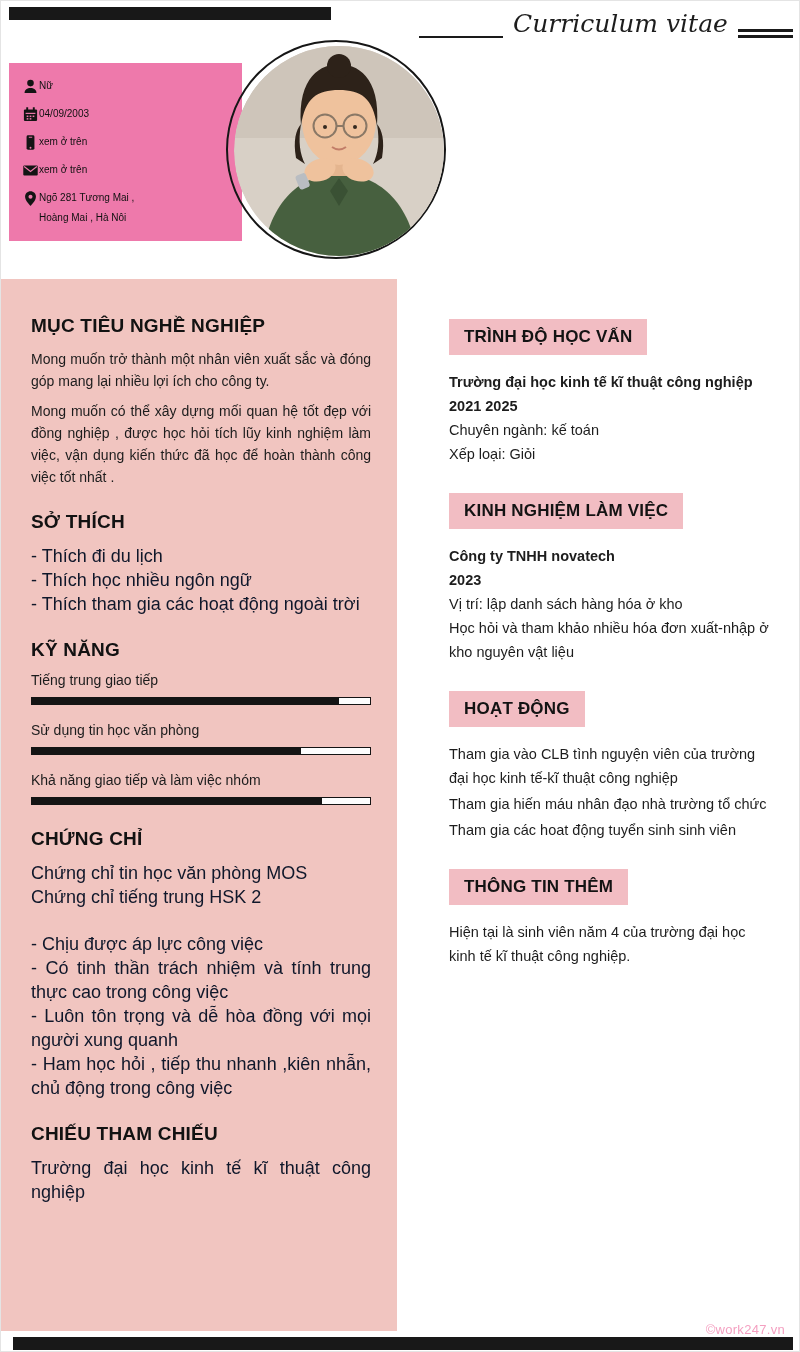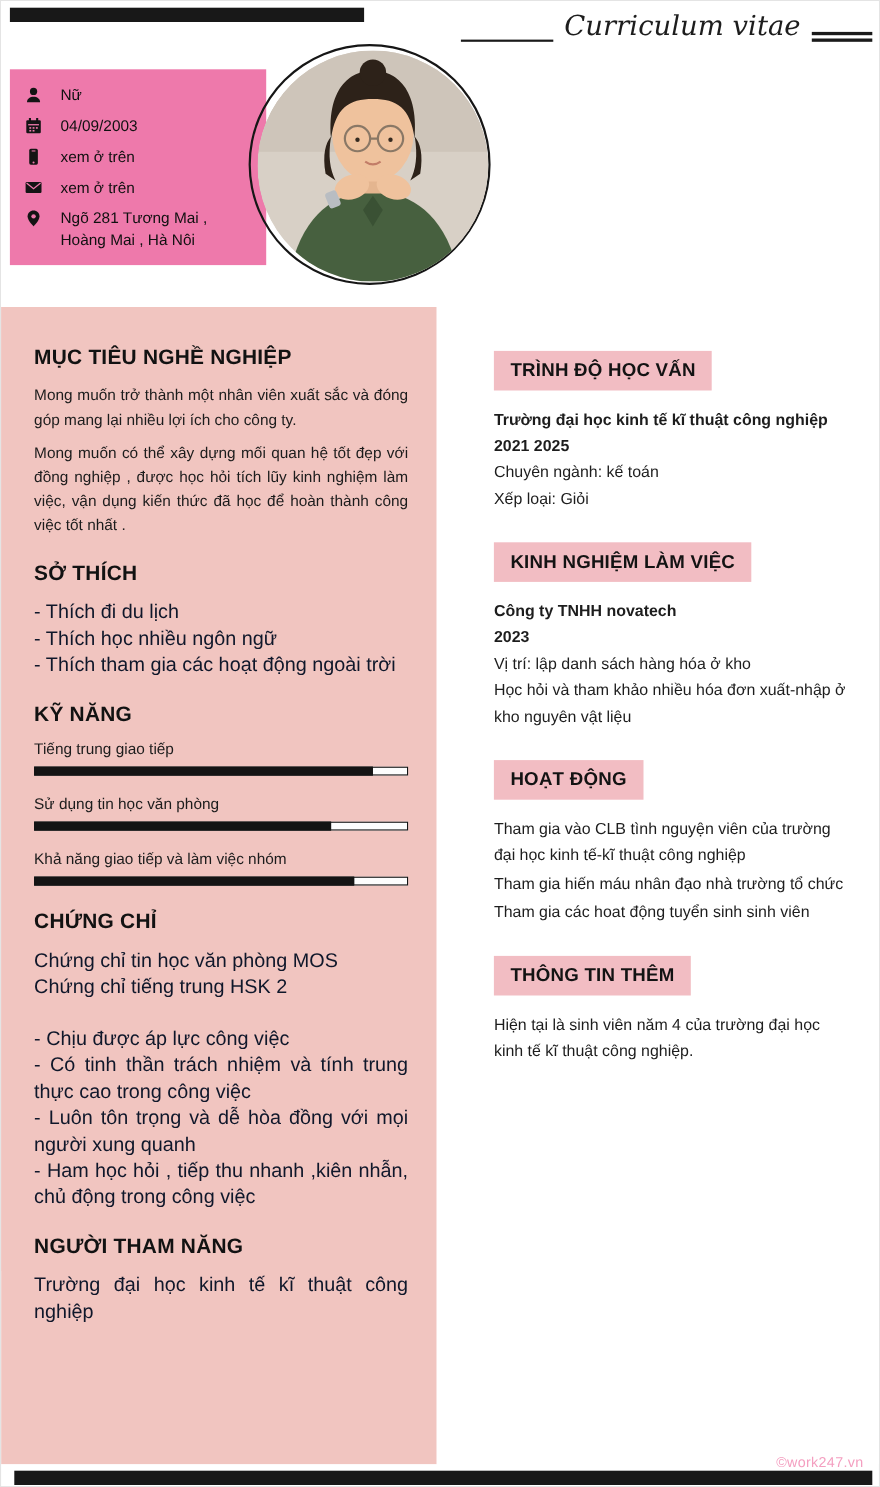--- a/index.html
+++ b/index.html
@@ -10,21 +10,21 @@
   
   .header{position:relative;height:278px;background:#fff}
   .topbar{position:absolute;left:8px;top:6px;width:322px;height:13px;background:#181818}
   .script-row{position:absolute;right:6px;top:8px;width:374px;display:flex;align-items:flex-end;gap:10px}
   .script-line{height:2px;background:#1a1a1a;flex:0 0 84px}
   .script-dbl{flex:1;display:flex;flex-direction:column;gap:3px}
   .script-dbl i{display:block;height:3px;background:#1a1a1a}
   .script-text{font-family:"DejaVu Serif",serif;font-style:italic;font-size:25px;color:#1d1d1d;white-space:nowrap}
 
   .contact-box{position:absolute;left:8px;top:62px;width:233px;background:#ee79ab;padding:13px 8px 13px 13px;z-index:2}
-  .c-row{display:flex;gap:16px;margin-bottom:8px;color:#101010;font-size:14px;line-height:20px}
+  .c-row{display:flex;gap:0;margin-bottom:8px;color:#101010;font-size:10px;line-height:20px}
   .c-row:last-child{margin-bottom:0}
   .c-ico{width:17px;height:17px;flex:0 0 17px;margin-top:2px}
 
   .photo-wrap{position:absolute;left:233px;top:44px;width:210px;height:212px;z-index:3}
   .photo-ring{position:absolute;left:-8px;top:-5px;width:220px;height:219px;border:2px solid #161616;border-radius:50%}
   .photo{width:210px;height:212px;border-radius:50%;overflow:hidden;display:block;position:relative}
 
   .name-banner{position:absolute;left:420px;right:3px;top:104px;height:136px;background:#f2bdc3;z-index:1;padding:27px 8px 0 56px}
   .name{font-size:30px;font-weight:bold;color:#141414;letter-spacing:.5px}
   .job-title{margin-top:13px;font-size:14px;color:#2b2b2b;letter-spacing:.4px}
@@ -201,21 +201,21 @@
       </section>
 
       <section class="sb-section">
         <div class="sb-li">- Chịu được áp lực công việc</div>
         <div class="sb-li">- Có tinh thần trách nhiệm và tính trung thực cao trong công việc</div>
         <div class="sb-li">- Luôn tôn trọng và dễ hòa đồng với mọi người xung quanh</div>
         <div class="sb-li">- Ham học hỏi , tiếp thu nhanh ,kiên nhẫn, chủ động trong công việc</div>
       </section>
 
       <section class="sb-section">
-        <h2 class="sb-h">NGƯỜI THAM NĂNG</h2>
+        <h2 class="sb-h">CHIẾU THAM CHIẾU</h2>
         <div class="sb-li">Trường đại học kinh tế kĩ thuật công nghiệp</div>
       </section>
 
     </aside>
 
     <main class="main">
 
       <section class="r-section">
         <div class="rh-box">
           <h2 class="rh">TRÌNH ĐỘ HỌC VẤN</h2>

